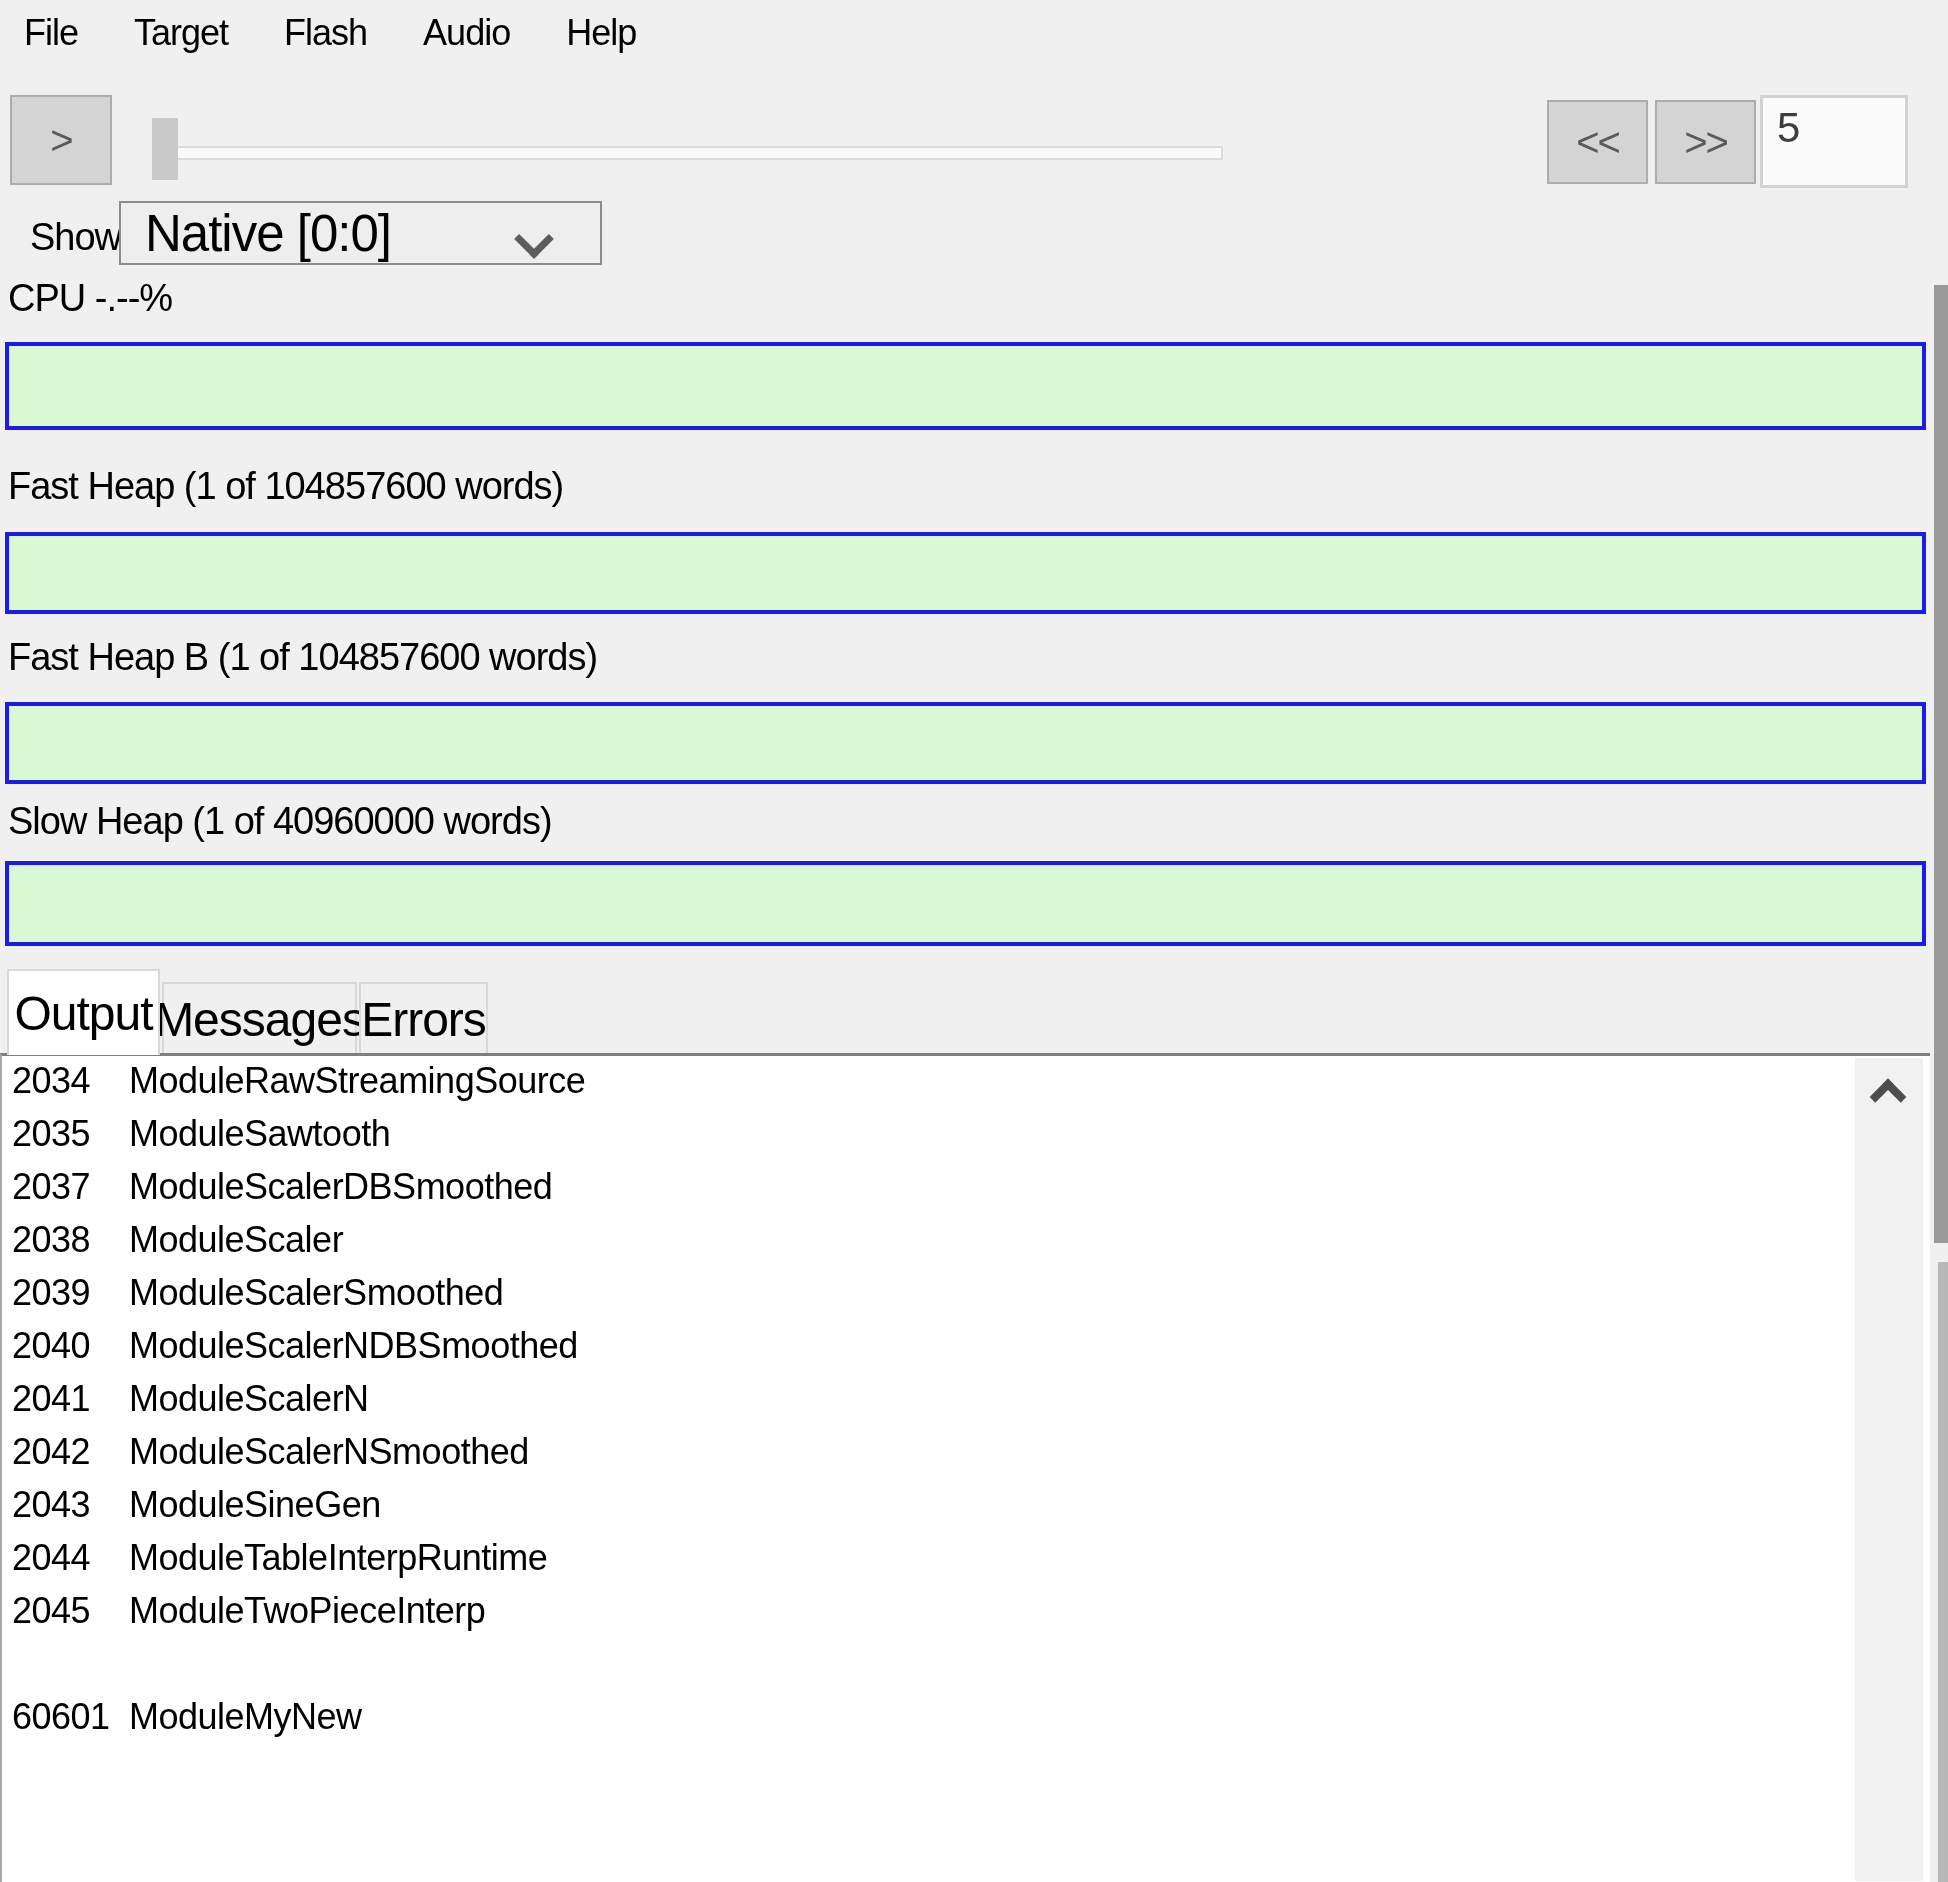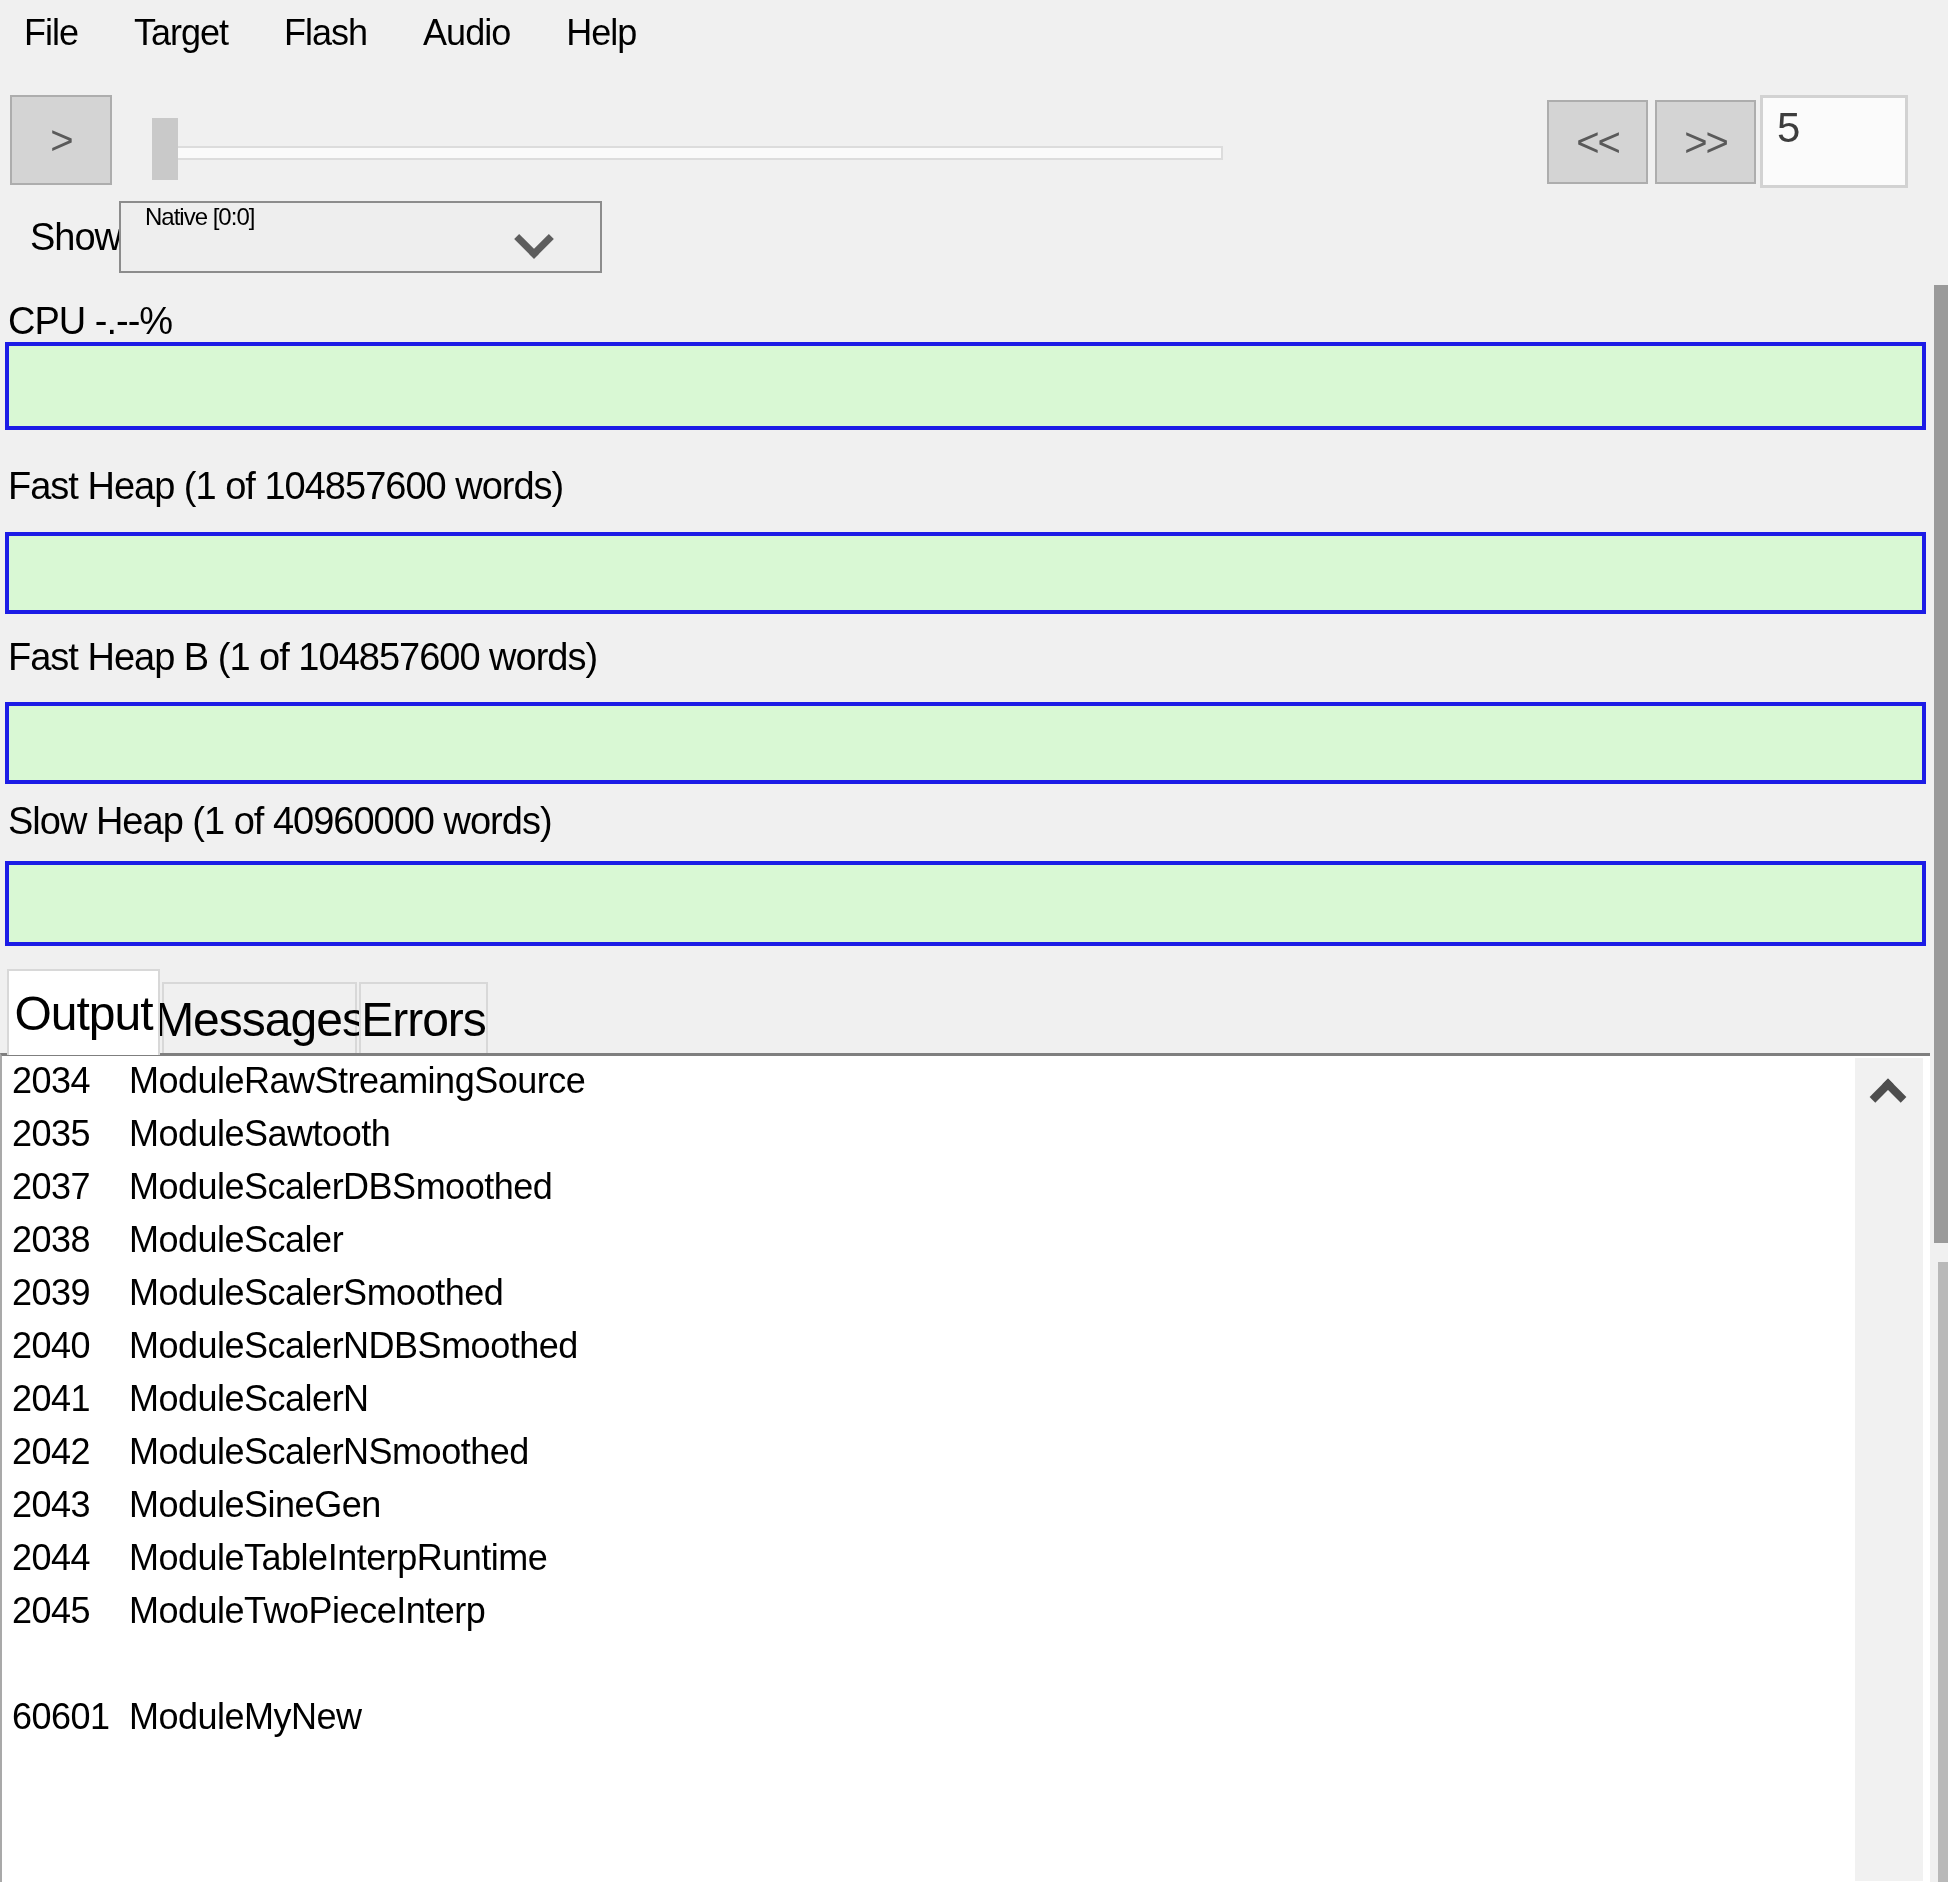--- a/index.html
+++ b/index.html
@@ -40,35 +40,35 @@
   }
   .count-input {
     position:absolute; left:1760px; top:95px; width:148px; height:93px;
     background:#fbfbfb; border:3px solid #d2d2d2;
     font-size:42px; color:#3d3d3d; padding:6px 0 0 14px;
   }
 
   
   .show-label { position:absolute; left:30px; top:216px; font-size:38px; letter-spacing:-1px; }
   .show-dropdown {
-    position:absolute; left:119px; top:201px; width:483px; height:72px;
+    position:absolute; left:119px; top:201px; width:483px; height:64px;
     background:#eeeeee; border:2px solid #8c8c8c;
-    font-size:24px; letter-spacing:-1px;
-    display:flex; align-items:flex-start; padding-left:24px;
+    font-size:51px; letter-spacing:-1px;
+    display:flex; align-items:flex-end; padding-left:24px;
   }
   .chev-down {
     position:absolute; right:52px; top:22px;
     width:28px; height:28px;
     border-right:7px solid #5d5d5d; border-bottom:7px solid #5d5d5d;
     transform:rotate(45deg);
   }
 
   
   .meter-label { position:absolute; left:8px; font-size:38px; letter-spacing:-1px; }
-  .lbl-cpu { top:300px; }
+  .lbl-cpu { top:277px; }
   .lbl-fh  { top:465px; }
   .lbl-fhb { top:636px; }
   .lbl-sh  { top:800px; }
   .meter-bar {
     position:absolute; left:5px; width:1921px;
     border:4px solid #1c1ce6; background:#d9f8d4; overflow:hidden;
   }
   .bar-cpu { top:342px; height:88px; }
   .bar-fh  { top:532px; height:82px; }
   .bar-fhb { top:702px; height:82px; }

